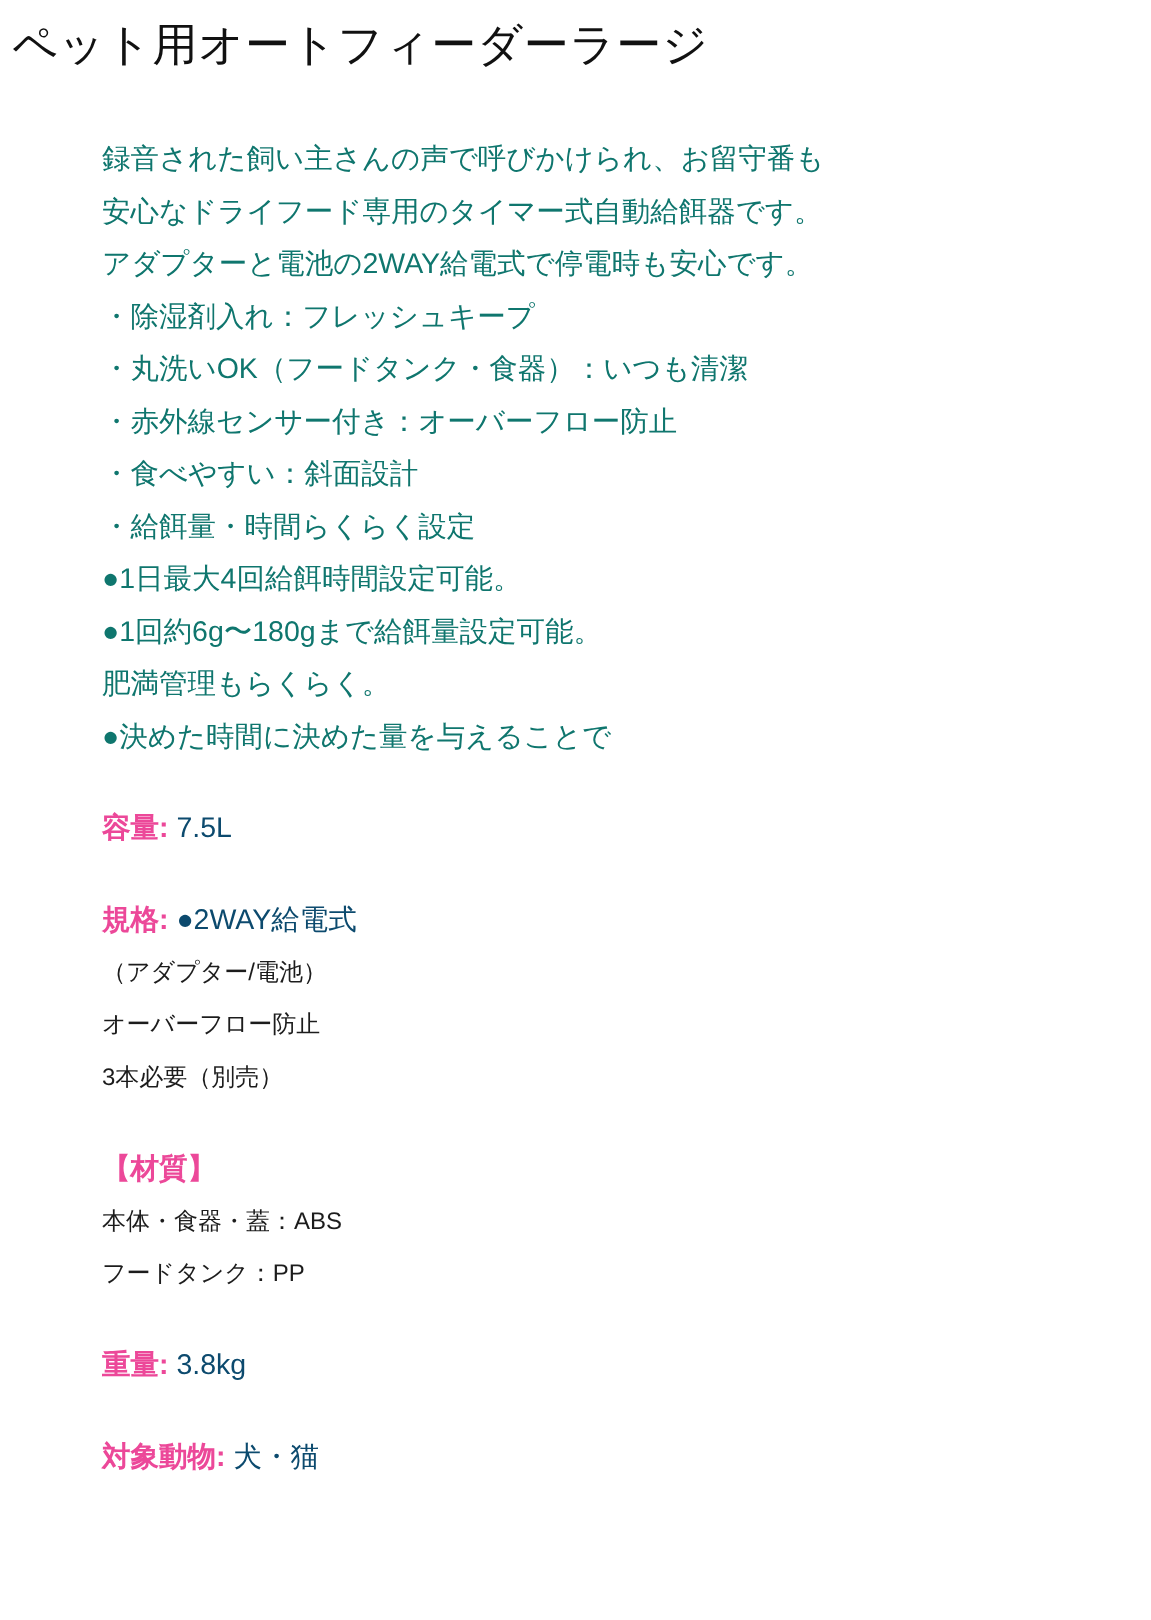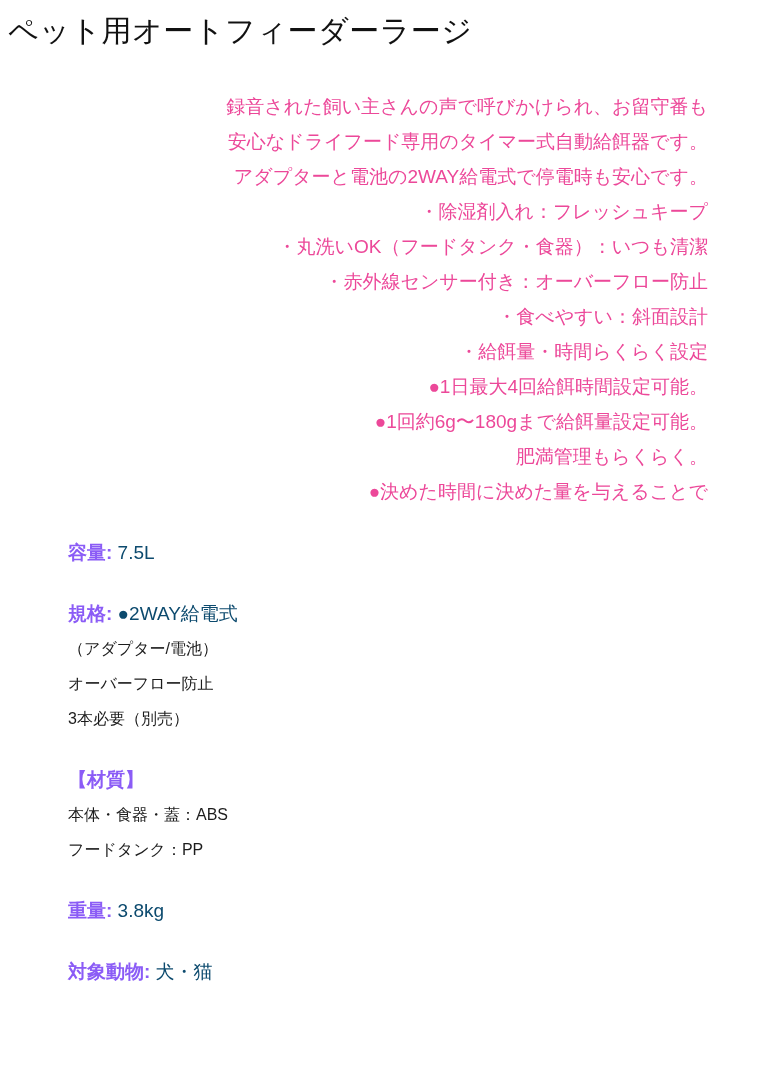--- a/index.html
+++ b/index.html
@@ -31,36 +31,35 @@
     margin: 14px 0 0 8px;
     white-space: nowrap;
   }
   .body-block {
     margin: 40px 0 0 68px;
     width: 640px;
   }
   .para {
     font-size: 19px;
     line-height: 35px;
-    color: #ec4899;
+    color: #0f766e;
     font-weight: 400;
-    text-align: right;
   }
   .para-line {
     display: block;
     white-space: nowrap;
   }
   .spec-group {
     margin-top: 26px;
     font-size: 19px;
     line-height: 35px;
   }
   .spec-label {
     font-weight: 700;
-    color: #8b5cf6;
+    color: #ec4899;
   }
   .spec-value {
     font-weight: 400;
     color: #0c4a6e;
   }
   .spec-line {
     display: block;
     white-space: nowrap;
     font-size: 16px;
     line-height: 35px;

